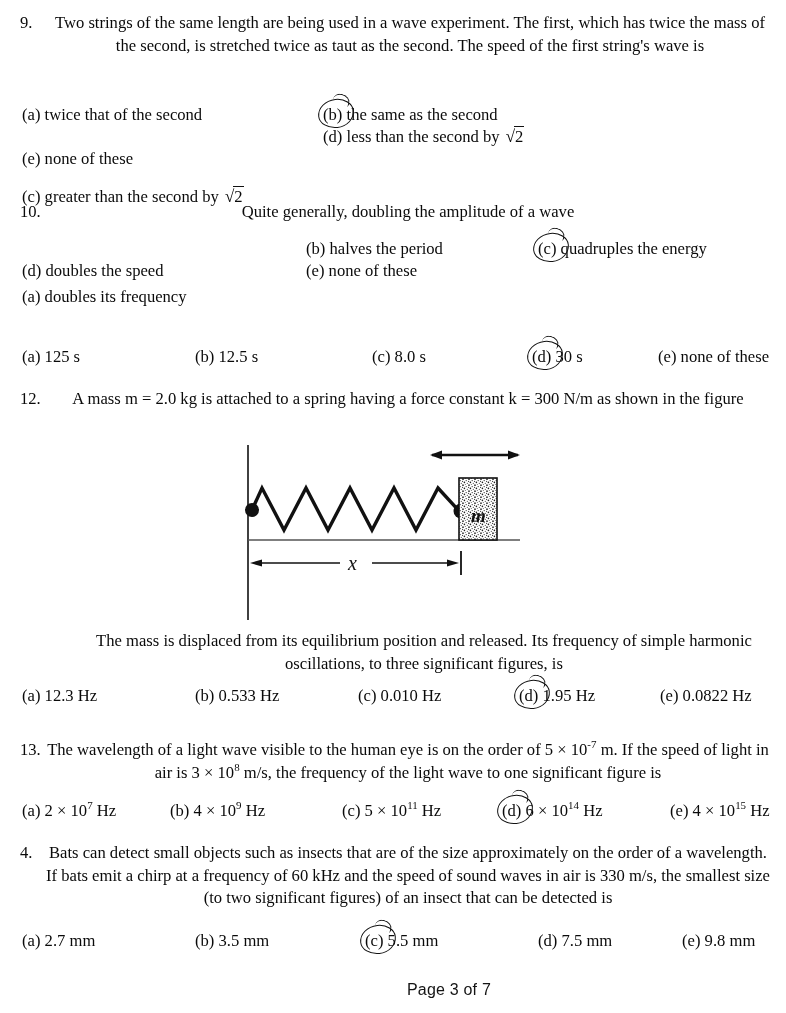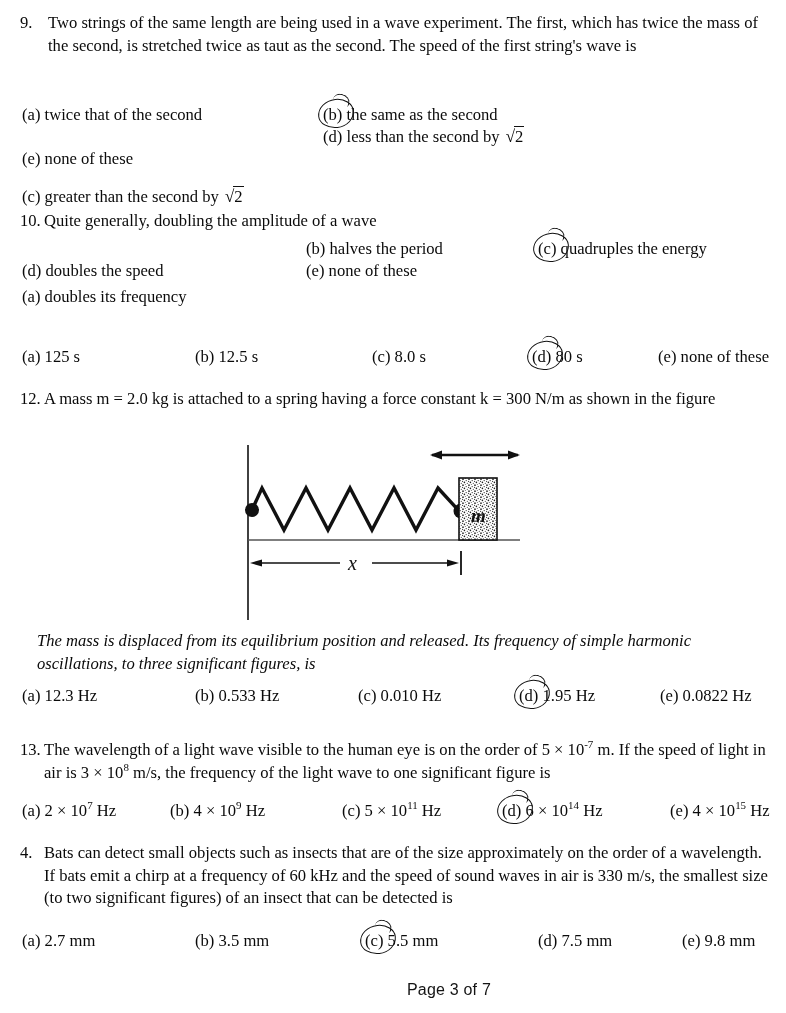--- a/index.html
+++ b/index.html
@@ -36,21 +36,21 @@
     line-height: 22.5px;
   }
   .q-num {
     width: 28px;
     flex: 0 0 28px;
     text-align: left;
   }
   .q-num.tight { width: 24px; flex: 0 0 24px; }
   .q-text {
     flex: 1 1 auto;
-    text-align: left;
+    text-align: center;
   }
 
   
   .opts {
     position: absolute;
     left: 20px;
     width: 752px;
     font-size: 16.6px;
     line-height: 22.5px;
     height: 0;
@@ -156,21 +156,21 @@
       <span class="lbl">(d)</span>
       <span>less than the second by</span>
       <span class="rad"><span class="rsym">√</span><span class="rbody">2</span></span>
     </div>
     <div class="opt" style="left:2px; top:44px;">
       <span class="lbl">(e)</span>
       <span>none of these</span>
     </div>
   </div>
 
-  <div class="q" style="top:210px;">
+  <div class="q" style="top:201px;">
     <div class="q-head">
       <div class="q-num tight">10.</div>
       <div class="q-text">Quite generally, doubling the amplitude of a wave</div>
     </div>
   </div>
 
   <div class="opts" style="top:238px;">
     <div class="opt" style="left:2px; top:0px;margin-top:48px;">
       <span class="lbl">(a)</span>
       <span>doubles its frequency</span>
@@ -202,21 +202,21 @@
     <div class="opt" style="left:175px; top:0px;">
       <span class="lbl">(b)</span>
       <span>12.5 s</span>
     </div>
     <div class="opt" style="left:352px; top:0px;">
       <span class="lbl">(c)</span>
       <span>8.0 s</span>
     </div>
     <div class="opt circled" style="left:512px; top:0px;">
       <span class="lbl">(d)</span>
-      <span>80 s</span>
+      <span>30 s</span>
     </div>
     <div class="opt" style="left:638px; top:0px;">
       <span class="lbl">(e)</span>
       <span>none of these</span>
     </div>
   </div>
 
   <div class="q" style="top:388px;">
     <div class="q-head">
       <div class="q-num tight">12.</div>
@@ -254,21 +254,21 @@
     <polygon points="520,25 508,20.5 508,29.5" fill="#111"></polygon>
 
     <line x1="254" y1="133" x2="340" y2="133" stroke="#111" stroke-width="1.7"></line>
     <line x1="372" y1="133" x2="455" y2="133" stroke="#111" stroke-width="1.7"></line>
     <polygon points="250,133 262,129.5 262,136.5" fill="#111"></polygon>
     <polygon points="459,133 447,129.5 447,136.5" fill="#111"></polygon>
     <line x1="461" y1="121" x2="461" y2="145" stroke="#111" stroke-width="1.8"></line>
     <text x="348" y="140" font-family="Liberation Serif, DejaVu Serif, serif" font-size="20" font-style="italic" fill="#111">x</text>
   </svg>
 
-  <div class="q" style="top:630px; left:37px; width:720px;font-style:italic;">
+  <div class="q" style="top:630px; left:64px; width:720px;">
     <div class="q-head">
       <div class="q-text">The mass is displaced from its equilibrium position and released. Its frequency of simple harmonic oscillations, to three significant figures, is</div>
     </div>
   </div>
 
   <div class="opts" style="top:685px;">
     <div class="opt" style="left:2px; top:0px;">
       <span class="lbl">(a)</span>
       <span>12.3 Hz</span>
     </div>

